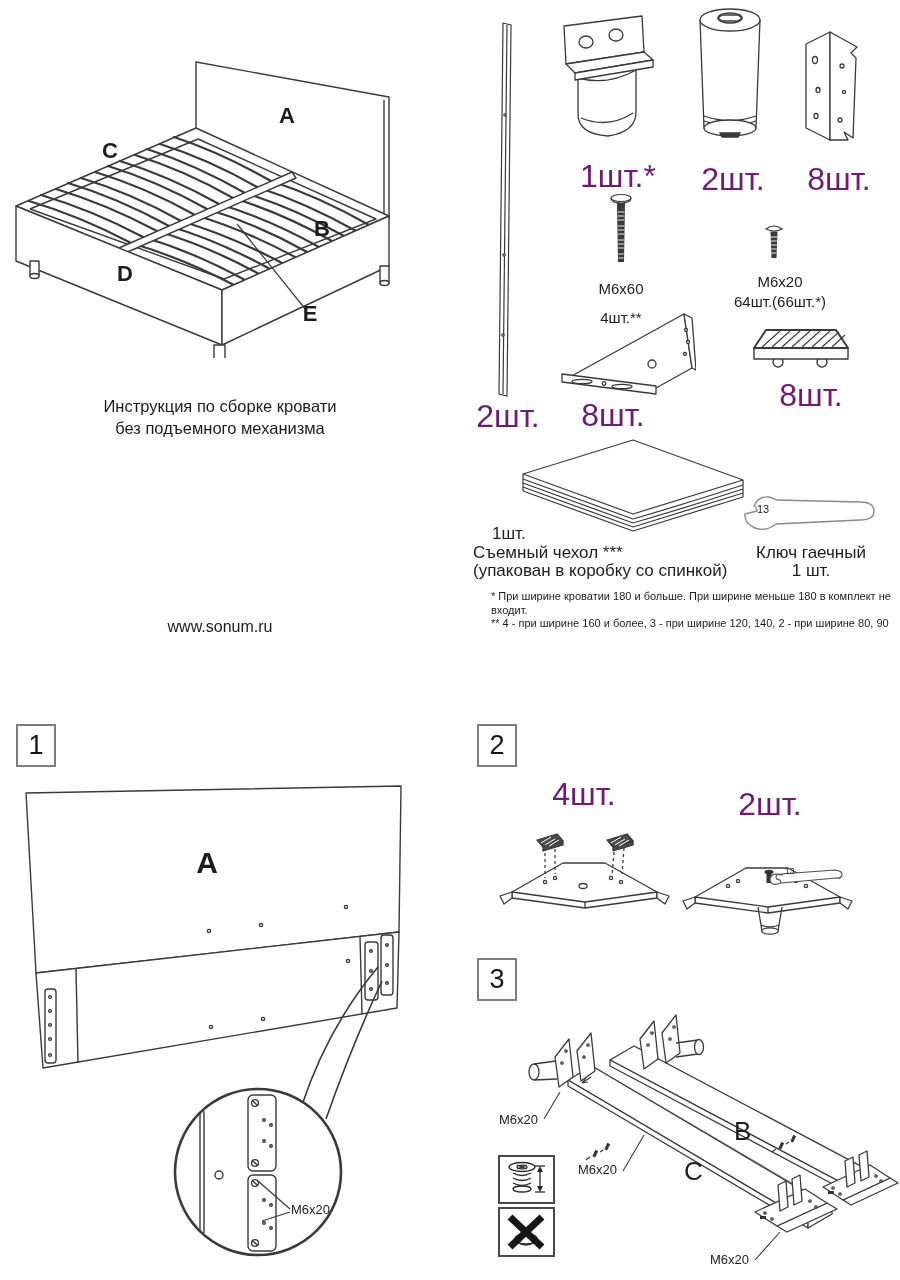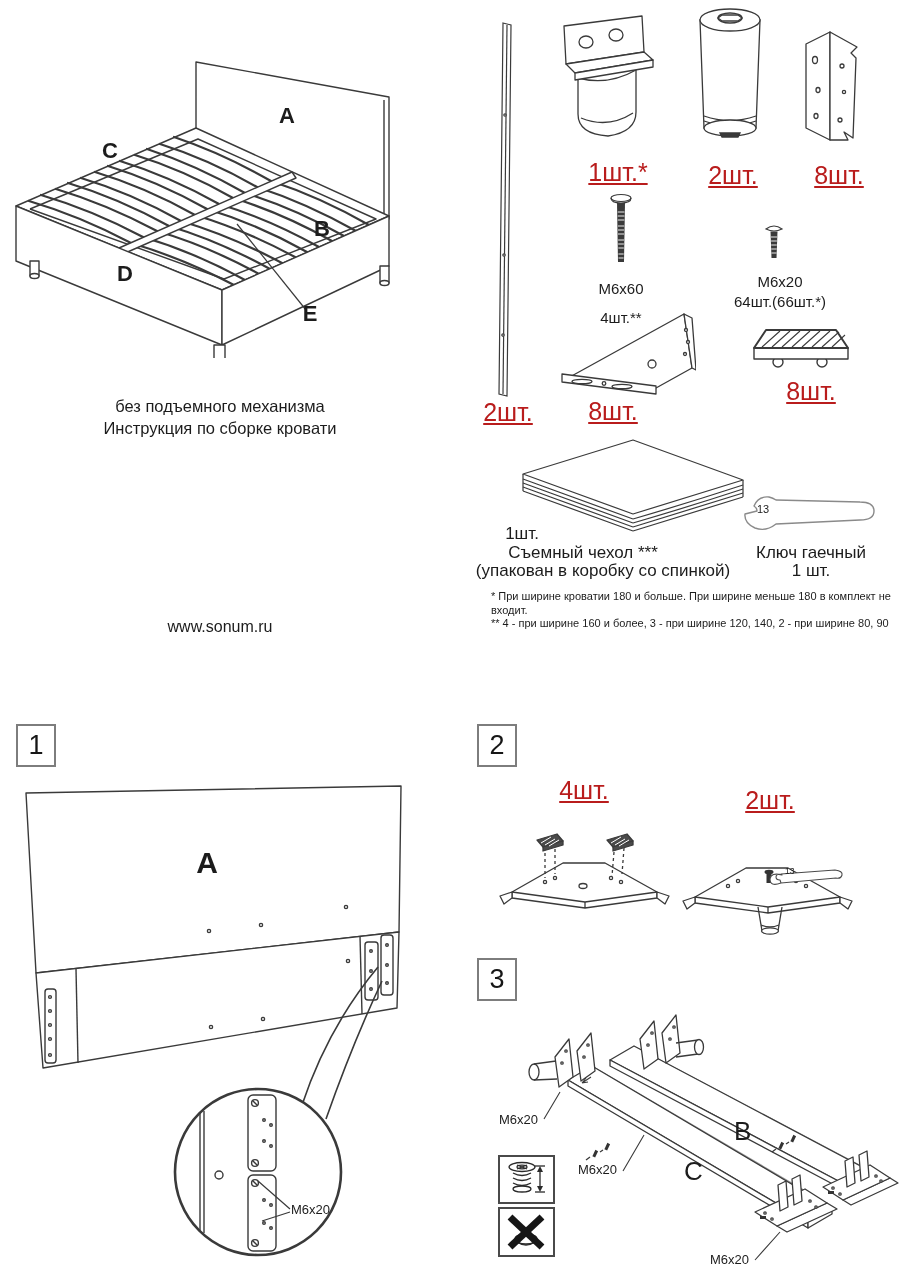--- a/index.html
+++ b/index.html
@@ -1,22 +1,22 @@
 <!DOCTYPE html>
 <html><head>
 <meta charset="utf-8">
 <style>
   html,body{margin:0;padding:0;background:#fff;}
   .sheet{position:relative;width:900px;height:1280px;background:#ffffff;overflow:hidden;
          font-family:"Liberation Sans", sans-serif;color:#222;}
   .abs{position:absolute;}
   .ctr{text-align:center;}
-  .qty-lg{font-size:25px;color:#b91c1c;text-decoration:underline;}
+  .qty-lg{font-size:32px;color:#701a75;}
   .qty-md{font-size:15px;color:#1c1c1c;}
-  .lbl-md{font-size:17px;color:#1c1c1c;line-height:19px;text-align:center;}
+  .lbl-md{font-size:17px;color:#1c1c1c;line-height:19px;}
   .bed-letter{font-size:22px;font-weight:bold;color:#1c1c1c;}
   .big-letter{font-size:30px;font-weight:bold;color:#1c1c1c;}
   .rail-letter{font-size:26px;color:#1c1c1c;}
   .callout{font-size:13px;color:#1c1c1c;}
   .foot{font-size:11px;line-height:13.5px;color:#1c1c1c;}
   .title{font-size:16.5px;line-height:22px;color:#1c1c1c;}
   .site{font-size:16px;color:#1c1c1c;}
   .stepbox{width:36px;height:39px;border:2px solid #7d7d7d;background:#fff;
            display:flex;align-items:center;justify-content:center;
            font-size:27px;color:#161616;}
@@ -60,22 +60,22 @@
 
     <line x1="298" y1="302" x2="229" y2="216" stroke-width="1.2"></line>
   </svg>
   <span class="abs bed-letter ctr" style="left:272px;top:103px;width:30px">A</span>
   <span class="abs bed-letter ctr" style="left:95px;top:138px;width:30px">C</span>
   <span class="abs bed-letter ctr" style="left:307px;top:216px;width:30px">B</span>
   <span class="abs bed-letter ctr" style="left:110px;top:261px;width:30px">D</span>
   <span class="abs bed-letter ctr" style="left:295px;top:301px;width:30px">E</span>
 
   <div class="abs title ctr" style="left:55px;top:395px;width:330px">
+    <div>Инструкция по сборке кровати</div>
     <div>без подъемного механизма</div>
-    <div>Инструкция по сборке кровати</div>
   </div>
   <div class="abs site ctr" style="left:95px;top:618px;width:250px">www.sonum.ru</div>
 
   <svg class="abs" style="left:494px;top:22px" width="26" height="376" viewBox="0 0 26 376" fill="#fff" stroke="#3a3a3a" stroke-width="1.2">
     <polygon points="9,1 17,3 13,374 5,372"></polygon>
     <line x1="13" y1="3" x2="9" y2="372" fill="none"></line>
     <circle cx="11" cy="93" r="1.2"></circle>
       <circle cx="10" cy="233" r="1.2"></circle>
       <circle cx="9" cy="313" r="1.2"></circle>
   </svg>

